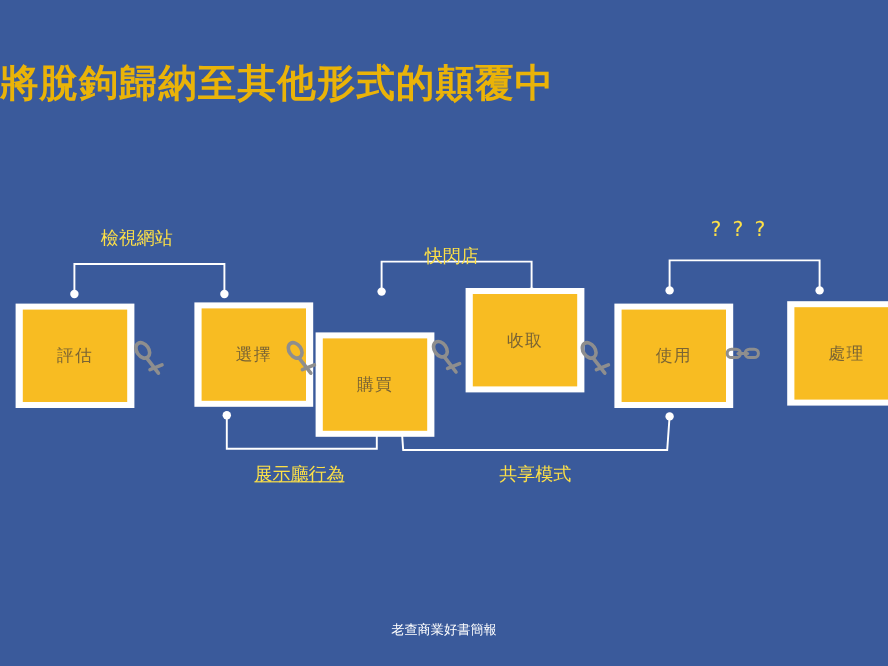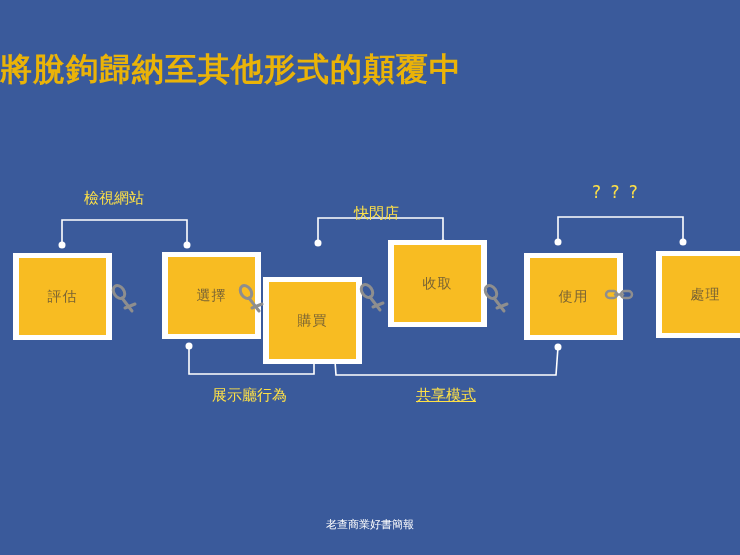--- a/index.html
+++ b/index.html
@@ -75,21 +75,21 @@
 </div>
 <div class="box" style="left:142px; top:252px;margin-left:20px;">
   <div class="inner">選擇</div>
 </div>
 <div class="box" style="left:263px; top:253px;margin-top:24px;">
   <div class="inner">購買</div>
 </div>
 <div class="box" style="left:388px; top:240px;padding-left:36px;">
   <div class="inner">收取</div>
 </div>
-<div class="box" style="left:524px; top:253px;text-align:center;">
+<div class="box" style="left:512px; top:253px;text-align:center;">
   <div class="inner">使用</div>
 </div>
 <div class="box" style="left:656px; top:251px;">
   <div class="inner">處理</div>
 </div>
 
 <svg class="overlay" width="740" height="555">
   <g stroke="#8e8e8e" stroke-width="3" fill="none" stroke-linecap="round">
     <g transform="translate(113,286)">
       <ellipse cx="6" cy="6" rx="5" ry="7" transform="rotate(-35 6 6)"></ellipse>
@@ -112,16 +112,16 @@
       <line x1="12" y1="22" x2="22" y2="18"></line>
     </g>
     <g transform="translate(606,291)" stroke-width="2.5">
       <rect x="0" y="0" width="11" height="7" rx="3.5"></rect>
       <line x1="9" y1="3.5" x2="17" y2="3.5"></line>
       <rect x="15" y="0" width="11" height="7" rx="3.5"></rect>
     </g>
   </g>
 </svg>
 
-<div class="label" style="left:212px; top:386px;">展示廳行為</div>
-<div class="label" style="left:416px; top:386px;text-decoration:underline;">共享模式</div>
+<div class="label" style="left:212px; top:386px;text-decoration:underline;">展示廳行為</div>
+<div class="label" style="left:416px; top:386px;">共享模式</div>
 
 <div class="footer">老查商業好書簡報</div>
 
 </body></html>

